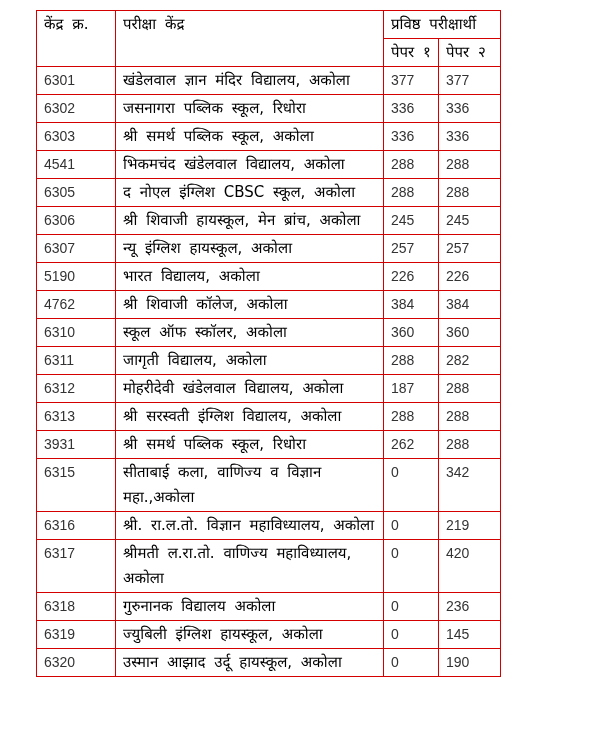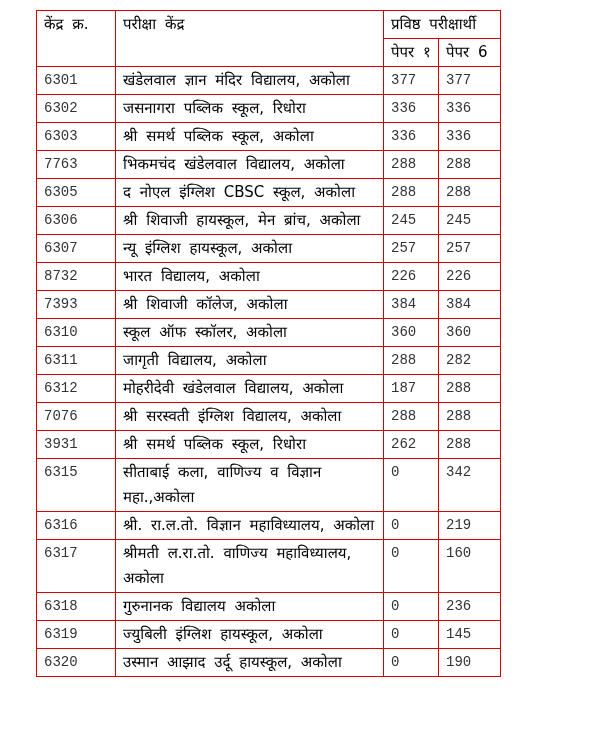--- a/index.html
+++ b/index.html
@@ -48,21 +48,21 @@
     font-size: 15px;
     color: #000000;
     line-height: 25px;
     word-spacing: 4px;
     margin-top: 30px;
   }
   td.cell-name {
     text-align: justify;
   }
   .num {
-    font-family: Liberation Mono, monospace;
+    font-family: Liberation Sans, sans-serif;
     font-size: 14px;
     color: #333333;
     line-height: 24px;
     font-weight: normal;
   }
   td.cell-no { padding-left: 13px; }
   th.h-center-no { padding-left: 13px; }
   th.h-enrolled { white-space: nowrap; }
 </style>
 </head>
@@ -77,21 +77,21 @@
         <col class="c-p2">
     </colgroup>
     <thead>
       <tr>
         <th class="dev h-center-no" rowspan="2">केंद्र क्र.</th>
         <th class="dev" rowspan="2">परीक्षा केंद्र</th>
         <th class="dev h-enrolled" colspan="2">प्रविष्ठ परीक्षार्थी</th>
       </tr>
       <tr>
         <th class="dev">पेपर १</th>
-        <th class="dev">पेपर 6</th>
+        <th class="dev">पेपर २</th>
       </tr>
     </thead>
     <tbody>
       <tr>
         <td class="num cell-no">6301</td>
         <td class="dev cell-name">खंडेलवाल ज्ञान मंदिर विद्यालय, अकोला</td>
         <td class="num">377</td>
         <td class="num">377</td>
       </tr>
       <tr>
@@ -100,21 +100,21 @@
         <td class="num">336</td>
         <td class="num">336</td>
       </tr>
       <tr>
         <td class="num cell-no">6303</td>
         <td class="dev cell-name">श्री समर्थ पब्लिक स्कूल, अकोला</td>
         <td class="num">336</td>
         <td class="num">336</td>
       </tr>
       <tr>
-        <td class="num cell-no">7763</td>
+        <td class="num cell-no">4541</td>
         <td class="dev cell-name">भिकमचंद खंडेलवाल विद्यालय, अकोला</td>
         <td class="num">288</td>
         <td class="num">288</td>
       </tr>
       <tr>
         <td class="num cell-no">6305</td>
         <td class="dev cell-name">द नोएल इंग्लिश CBSC स्कूल, अकोला</td>
         <td class="num">288</td>
         <td class="num">288</td>
       </tr>
@@ -124,27 +124,27 @@
         <td class="num">245</td>
         <td class="num">245</td>
       </tr>
       <tr>
         <td class="num cell-no">6307</td>
         <td class="dev cell-name">न्यू इंग्लिश हायस्कूल, अकोला</td>
         <td class="num">257</td>
         <td class="num">257</td>
       </tr>
       <tr>
-        <td class="num cell-no">8732</td>
+        <td class="num cell-no">5190</td>
         <td class="dev cell-name">भारत विद्यालय, अकोला</td>
         <td class="num">226</td>
         <td class="num">226</td>
       </tr>
       <tr>
-        <td class="num cell-no">7393</td>
+        <td class="num cell-no">4762</td>
         <td class="dev cell-name">श्री शिवाजी कॉलेज, अकोला</td>
         <td class="num">384</td>
         <td class="num">384</td>
       </tr>
       <tr>
         <td class="num cell-no">6310</td>
         <td class="dev cell-name">स्कूल ऑफ स्कॉलर, अकोला</td>
         <td class="num">360</td>
         <td class="num">360</td>
       </tr>
@@ -154,21 +154,21 @@
         <td class="num">288</td>
         <td class="num">282</td>
       </tr>
       <tr>
         <td class="num cell-no">6312</td>
         <td class="dev cell-name">मोहरीदेवी खंडेलवाल विद्यालय, अकोला</td>
         <td class="num">187</td>
         <td class="num">288</td>
       </tr>
       <tr>
-        <td class="num cell-no">7076</td>
+        <td class="num cell-no">6313</td>
         <td class="dev cell-name">श्री सरस्वती इंग्लिश विद्यालय, अकोला</td>
         <td class="num">288</td>
         <td class="num">288</td>
       </tr>
       <tr>
         <td class="num cell-no">3931</td>
         <td class="dev cell-name">श्री समर्थ पब्लिक स्कूल, रिधोरा</td>
         <td class="num">262</td>
         <td class="num">288</td>
       </tr>
@@ -181,21 +181,21 @@
       <tr>
         <td class="num cell-no">6316</td>
         <td class="dev cell-name">श्री. रा.ल.तो. विज्ञान महाविध्यालय, अकोला</td>
         <td class="num">0</td>
         <td class="num">219</td>
       </tr>
       <tr>
         <td class="num cell-no">6317</td>
         <td class="dev cell-name">श्रीमती ल.रा.तो. वाणिज्य महाविध्यालय, अकोला</td>
         <td class="num">0</td>
-        <td class="num">160</td>
+        <td class="num">420</td>
       </tr>
       <tr>
         <td class="num cell-no">6318</td>
         <td class="dev cell-name">गुरुनानक विद्यालय अकोला</td>
         <td class="num">0</td>
         <td class="num">236</td>
       </tr>
       <tr>
         <td class="num cell-no">6319</td>
         <td class="dev cell-name">ज्युबिली इंग्लिश हायस्कूल, अकोला</td>

